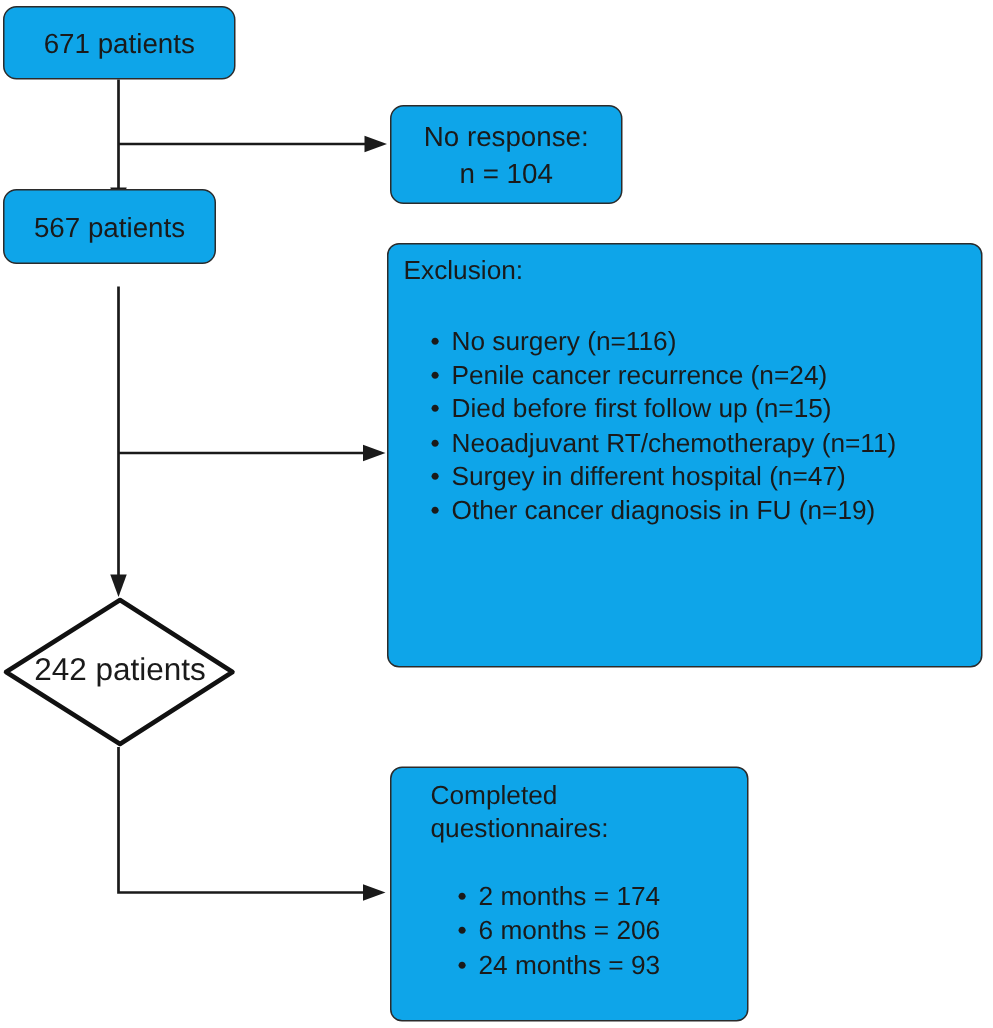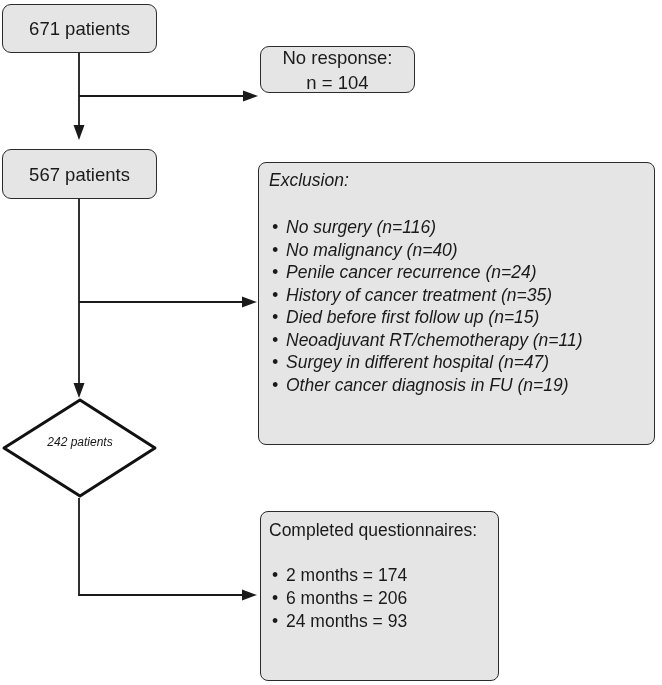--- a/index.html
+++ b/index.html
@@ -17,54 +17,53 @@
     overflow: hidden;
   }
   .connectors {
     position: absolute;
     left: 0; top: 0;
     width: 662px; height: 685px;
   }
   .node {
     position: absolute;
     box-sizing: border-box;
-    background: #e5e5e5;
+    background: #0ea5e9;
     border: 1.6px solid #2b2b2b;
     border-radius: 9px;
   }
   .node.centered {
     display: flex;
     align-items: center;
     justify-content: center;
     text-align: center;
     font-size: 18.5px;
     line-height: 25px;
   }
   .box-671    { left: 2px;   top: 4px;   width: 155px; height: 49px; }
-  .box-noresp { left: 260px; top: 46px;  width: 155px; height: 47px; }
-  .box-567    { left: 2px;   top: 149px; width: 155px; height: 50px; }
+  .box-noresp { left: 260px; top: 70px;  width: 155px; height: 66px; }
+  .box-567    { left: 2px;   top: 126px; width: 142px; height: 50px; }
 
   .box-exclusion {
     left: 258px; top: 162px; width: 397px; height: 283px;
     border-radius: 8px;
     padding: 6px 10px;
     font-size: 17.5px;
     line-height: 22px;
-    font-style: italic;
   }
   .box-completed {
     left: 260px; top: 511px; width: 239px; height: 170px;
     border-radius: 8px;
-    padding: 7px 8px;
+    padding: 7px 26px;
     font-size: 17.5px;
     line-height: 22px;
   }
   .list-title { display: block; }
   ul.flow-list {
-    margin: 1px;
+    margin: 16px;
     padding: 0;
     list-style: none;
   }
   .box-exclusion ul.flow-list { margin-top: 25px; }
   .box-completed ul.flow-list { margin-top: 23px; }
   ul.flow-list li {
     position: relative;
     padding-left: 16px;
     line-height: 22.5px;
   }
@@ -73,22 +72,21 @@
     content: "\2022";
     position: absolute;
     left: 2px;
     top: 0;
   }
   .diamond-label {
     position: absolute;
     left: 4px; top: 435px;
     width: 152px;
     text-align: center;
-    font-size: 12px;
-    font-style: italic;
+    font-size: 21px;
   }
   svg .flowline {
     stroke: #1a1a1a;
     stroke-width: 1.8;
     fill: none;
   }
   svg .arrowhead {
     fill: #1a1a1a;
     stroke: none;
   }
@@ -146,23 +144,21 @@
   </div>
 
   <div class="node centered box-567">
     <span>567 patients</span>
   </div>
 
   <div class="node box-exclusion">
     <span class="list-title">Exclusion:</span>
     <ul class="flow-list">
         <li>No surgery (n=116)</li>
-        <li>No malignancy (n=40)</li>
         <li>Penile cancer recurrence (n=24)</li>
-        <li>History of cancer treatment (n=35)</li>
         <li>Died before first follow up (n=15)</li>
         <li>Neoadjuvant RT/chemotherapy (n=11)</li>
         <li>Surgey in different hospital (n=47)</li>
         <li>Other cancer diagnosis in FU (n=19)</li>
       </ul>
   </div>
 
   <div class="diamond-label">242 patients</div>
 
   <div class="node box-completed">

